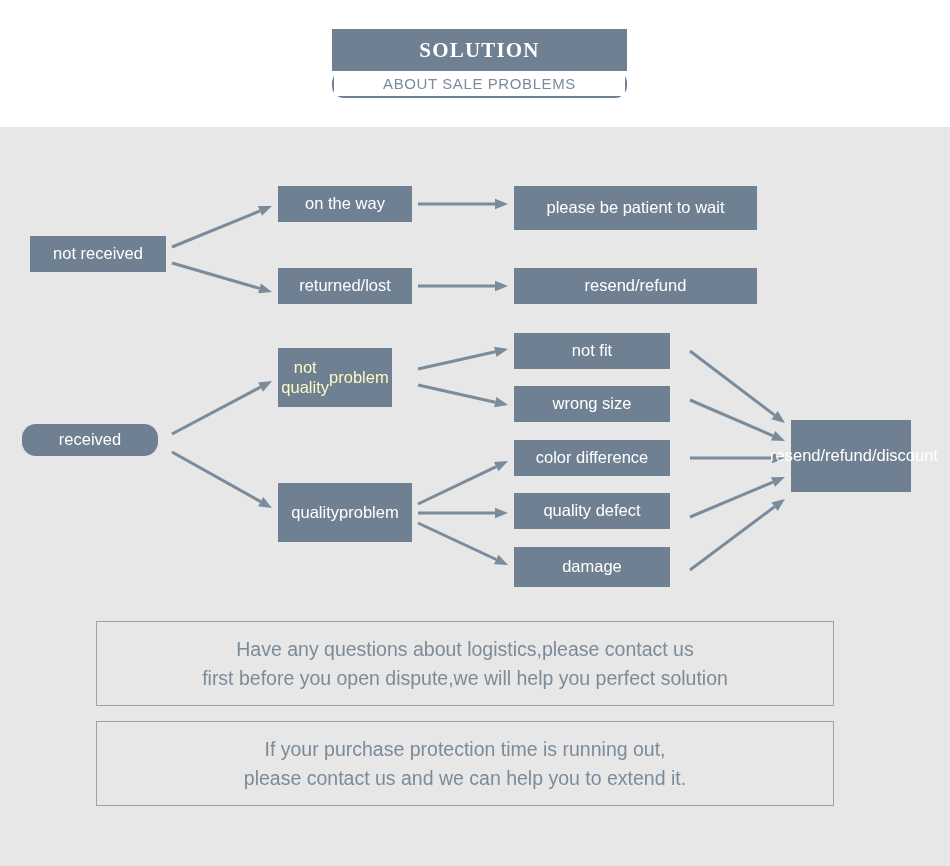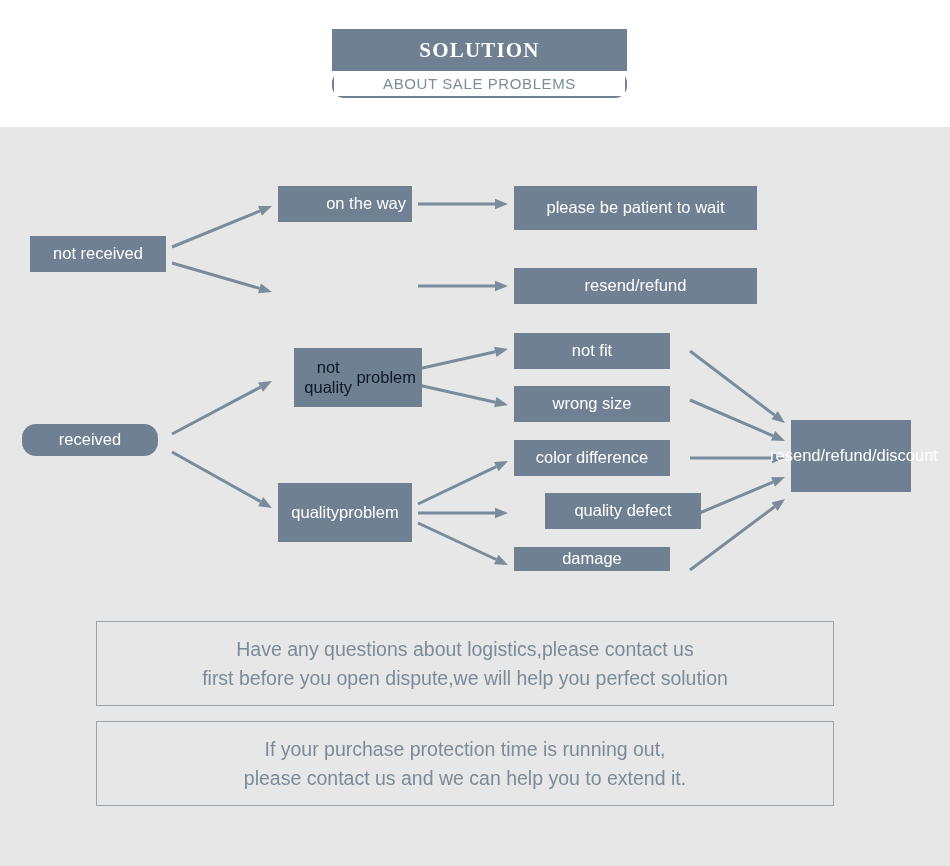--- a/index.html
+++ b/index.html
@@ -192,55 +192,58 @@
             <polygon points="785,350 775.0366365235075,359.8372449514737 771.0008437229028,350.25223705003776" fill="#7a8b9b"></polygon>
           </g>
           <g>
             <line x1="690" y1="443" x2="774.5868613491454" y2="379.78245099169135" stroke="#7a8b9b" stroke-width="3" stroke-linecap="butt"></line>
             <polygon points="785,372 777.6998417458219,383.9477064520332 771.4738809524688,375.6171955313495" fill="#7a8b9b"></polygon>
           </g>
         </svg>
     <div class="node" style="left: 30px; top: 109px; width: 136px; height: 36px; background: rgb(111, 128, 147); color: rgb(255, 255, 255);">
           <span>not received</span>
         </div>
-        <div class="node" style="left: 278px; top: 59px; width: 134px; height: 36px; background: rgb(111, 128, 147); color: rgb(255, 255, 255); justify-content: flex-end;">
+        <div class="node" style="left: 278px; top: 59px; width: 134px; height: 36px; background: rgb(111, 128, 147); color: rgb(255, 255, 255);">
           <span>on the way</span>
+        </div>
+        <div class="node" style="left: 278px; top: 141px; width: 134px; height: 36px; background: rgb(111, 128, 147); color: rgb(255, 255, 255);">
+          <span>returned/lost</span>
         </div>
         <div class="node" style="left: 514px; top: 59px; width: 243px; height: 44px; background: rgb(111, 128, 147); color: rgb(255, 255, 255);">
           <span>please be patient to wait</span>
         </div>
         <div class="node" style="left: 514px; top: 141px; width: 243px; height: 36px; background: rgb(111, 128, 147); color: rgb(255, 255, 255);">
           <span>resend/refund</span>
         </div>
         <div class="node" style="left: 22px; top: 297px; width: 136px; height: 32px; background: rgb(111, 128, 147); color: rgb(255, 255, 255); border-radius: 14px;">
           <span>received</span>
         </div>
-        <div class="node" style="left: 278px; top: 221px; width: 128px; height: 59px; background: rgb(111, 128, 147); color: #0f172a; margin-left: 16px;">
+        <div class="node" style="left: 278px; top: 221px; width: 114px; height: 59px; background: rgb(111, 128, 147); color: #fef9c3;">
           <span>not quality</span>
           <br>
           <span>problem</span>
         </div>
         <div class="node" style="left: 278px; top: 356px; width: 134px; height: 59px; background: rgb(111, 128, 147); color: rgb(255, 255, 255);">
           <span>quality</span>
           <br>
           <span>problem</span>
         </div>
         <div class="node" style="left: 514px; top: 206px; width: 156px; height: 36px; background: rgb(111, 128, 147); color: rgb(255, 255, 255);">
           <span>not fit</span>
         </div>
         <div class="node" style="left: 514px; top: 259px; width: 156px; height: 36px; background: rgb(111, 128, 147); color: rgb(255, 255, 255);">
           <span>wrong size</span>
         </div>
         <div class="node" style="left: 514px; top: 313px; width: 156px; height: 36px; background: rgb(111, 128, 147); color: rgb(255, 255, 255);">
           <span>color difference</span>
         </div>
-        <div class="node" style="left: 514px; top: 366px; width: 156px; height: 36px; background: rgb(111, 128, 147); color: rgb(255, 255, 255); margin-left: 31px;">
+        <div class="node" style="left: 514px; top: 366px; width: 156px; height: 36px; background: rgb(111, 128, 147); color: rgb(255, 255, 255);">
           <span>quality defect</span>
         </div>
-        <div class="node" style="left: 514px; top: 420px; width: 156px; height: 24px; background: rgb(111, 128, 147); color: rgb(255, 255, 255);">
+        <div class="node" style="left: 514px; top: 420px; width: 156px; height: 40px; background: rgb(111, 128, 147); color: rgb(255, 255, 255);">
           <span>damage</span>
         </div>
         <div class="node" style="left: 791px; top: 293px; width: 120px; height: 72px; background: rgb(111, 128, 147); color: rgb(255, 255, 255); padding-left: 12px;">
           <span>resend/</span>
           <br>
           <span>refund/</span>
           <br>
           <span>discount</span>
         </div>
       </div>

